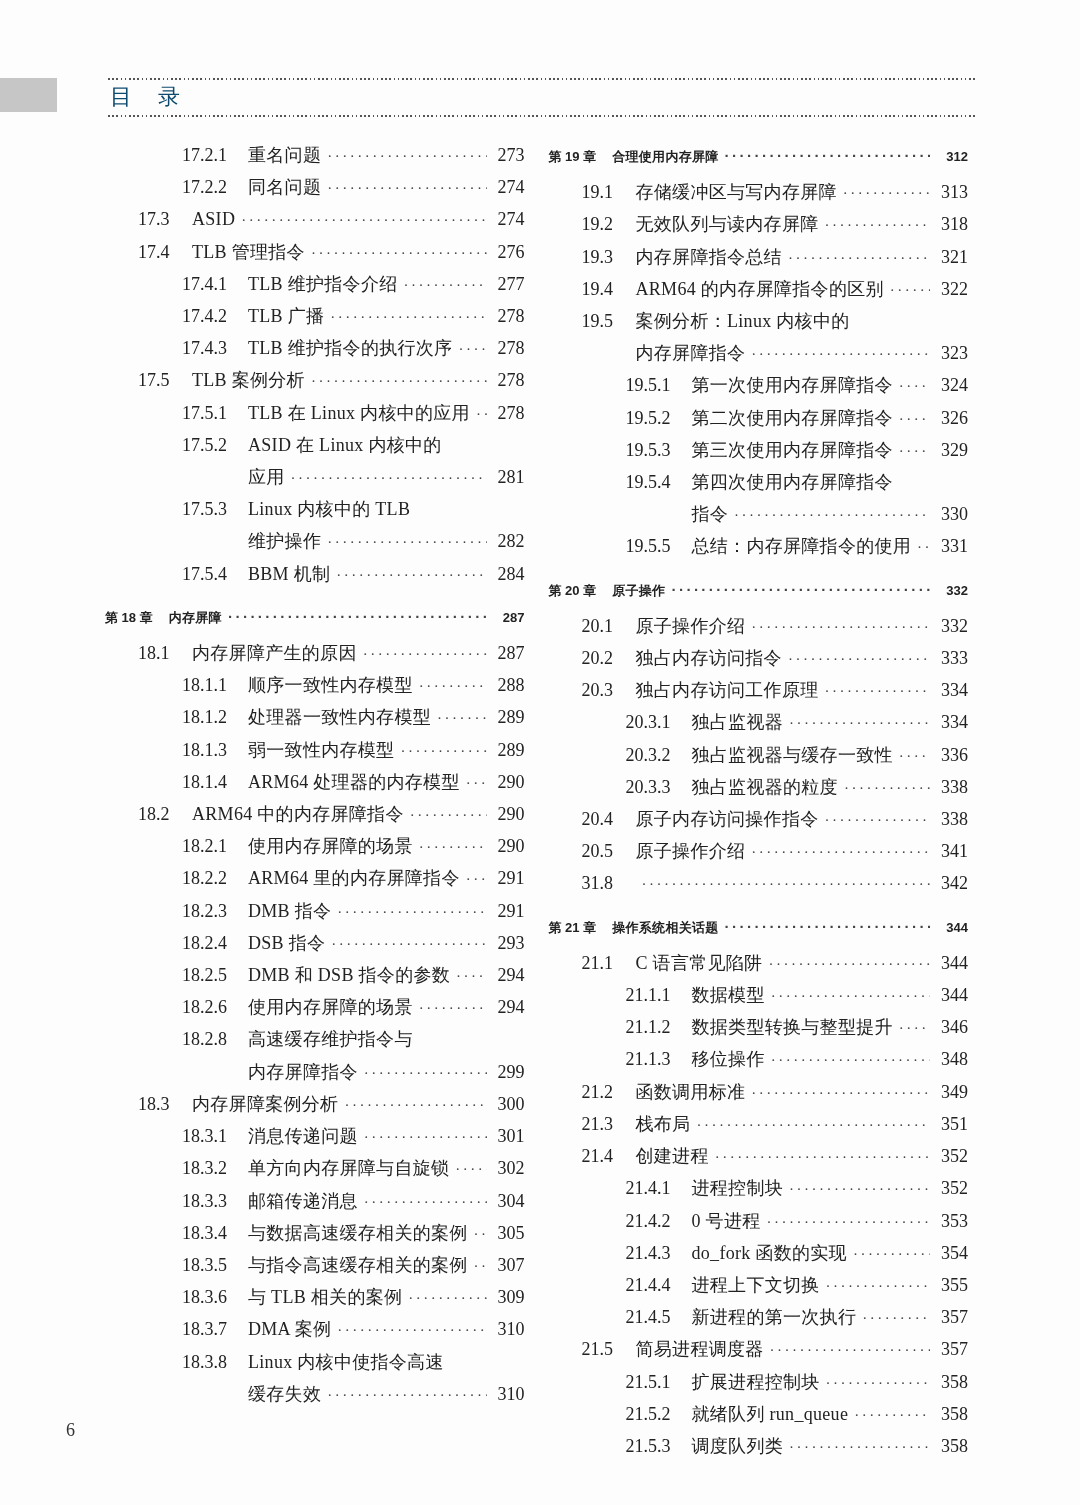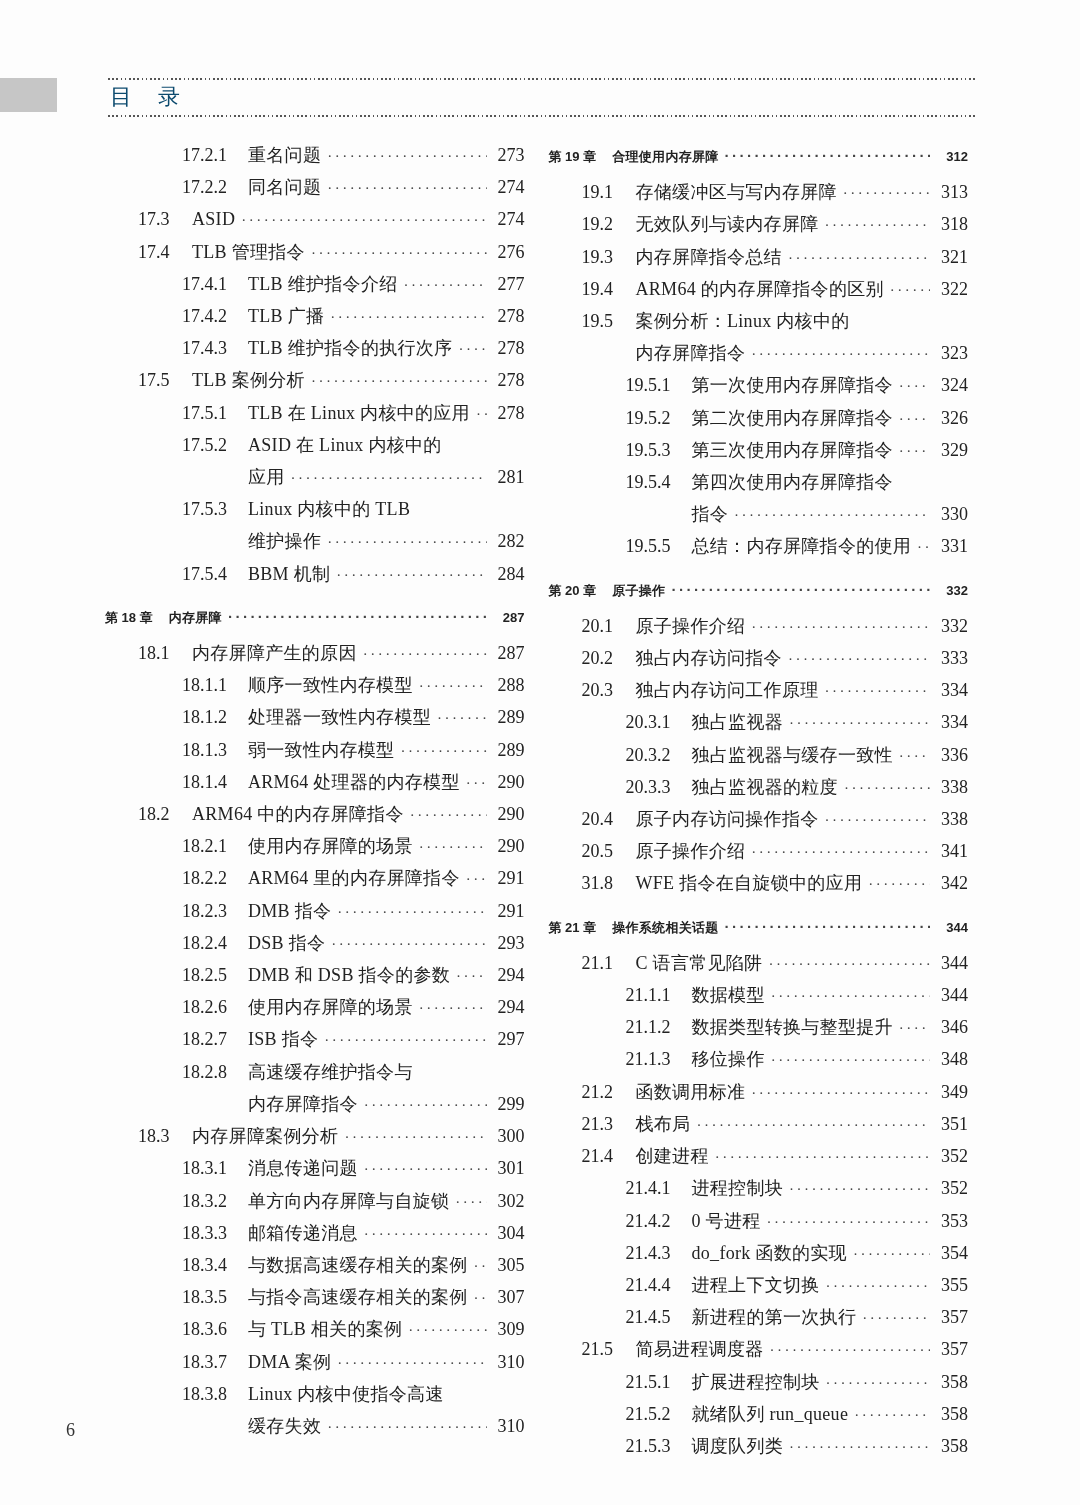--- a/index.html
+++ b/index.html
@@ -207,26 +207,20 @@
     <span class="title">DMB 和 DSB 指令的参数</span>
     <span class="leader"></span>
     <span class="page">294</span>
   </div>
       <div class="row subsection">
     <span class="num">18.2.6</span>
     <span class="title">使用内存屏障的场景</span>
     <span class="leader"></span>
     <span class="page">294</span>
   </div>
-      <div class="row subsection">
-    <span class="num">18.2.7</span>
-    <span class="title">ISB 指令</span>
-    <span class="leader"></span>
-    <span class="page">297</span>
-  </div>
       <div class="row subsection no-page">
     <span class="num">18.2.8</span>
     <span class="title">高速缓存维护指令与</span>
     <span class="leader"></span>
     <span class="page"></span>
   </div>
       <div class="row cont-subsection">
 
     <span class="title">内存屏障指令</span>
     <span class="leader"></span>
@@ -421,21 +415,20 @@
     <span class="page">338</span>
   </div>
       <div class="row section">
     <span class="num">20.5</span>
     <span class="title">原子操作介绍</span>
     <span class="leader"></span>
     <span class="page">341</span>
   </div>
       <div class="row section">
     <span class="num">31.8</span>
-    <span class="title">WFE 指令在自旋锁中的应用</span>
     <span class="leader"></span>
     <span class="page">342</span>
   </div>
       <div class="row chapter">
     <span class="num">第 21 章</span>
     <span class="title">操作系统相关话题</span>
     <span class="leader"></span>
     <span class="page">344</span>
   </div>
       <div class="row section">

